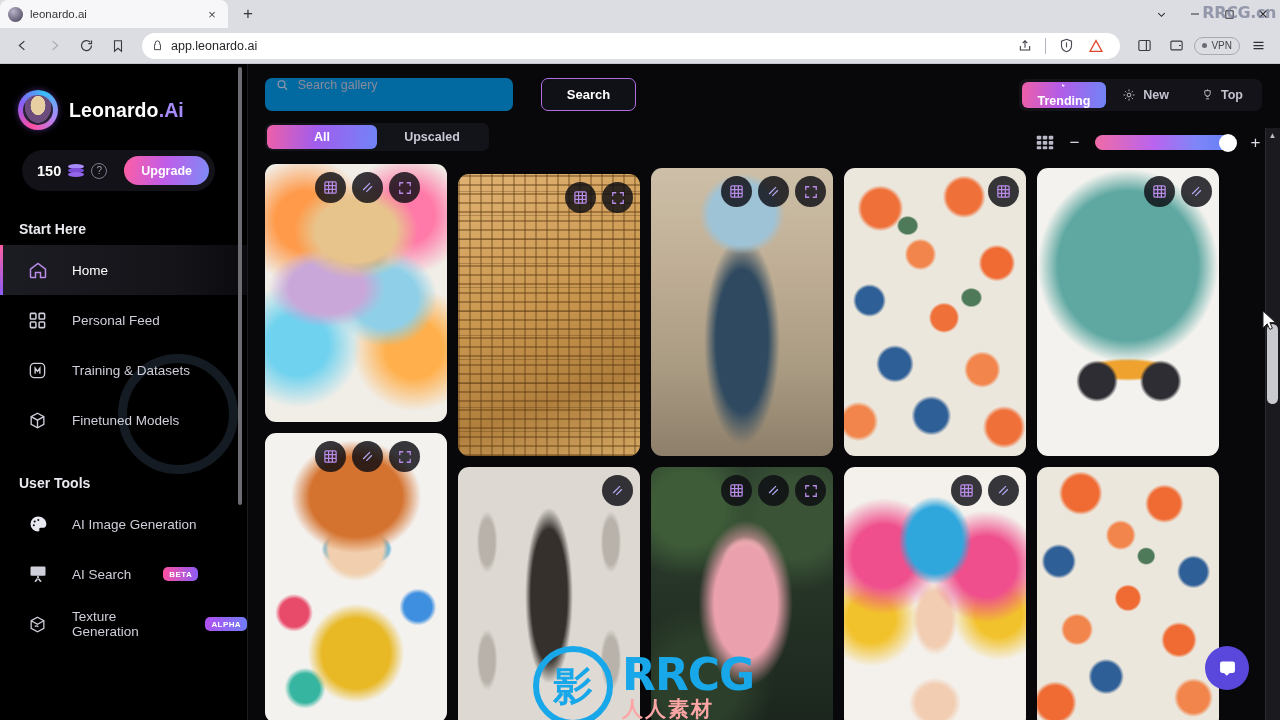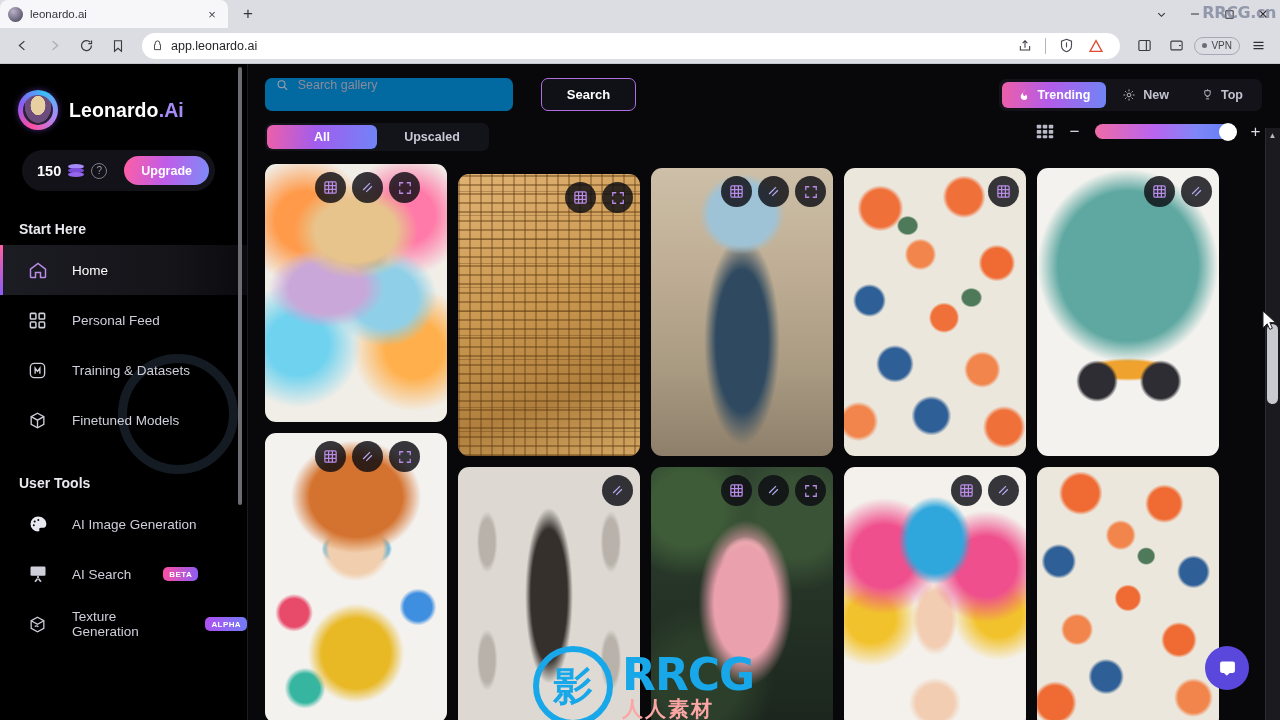--- a/index.html
+++ b/index.html
@@ -217,23 +217,24 @@
     display: flex; align-items: center; padding: 3px;
   }
   .sort-tab {
     height: 26px; border-radius: 6px; padding: 0 16px;
     display: flex; align-items: center; gap: 7px;
     color: #c3c3d0; font-size: 12.5px; font-weight: 600;
   }
   .sort-tab.active {
     background: linear-gradient(95deg,#ee5fa8 0%, #b35ce8 45%, #6f84f6 100%);
     color: #fff;
-  }
-
-  .head-row2 { display: flex; align-items: flex-start; margin-top: 12px; }
+    flex-direction: column;
+  }
+
+  .head-row2 { display: flex; align-items: flex-end; margin-top: 12px; }
   .filter-group {
     width: 224px; height: 28px; background: #13131a; border-radius: 7px;
     display: flex; align-items: center; padding: 2px;
   }
   .filter-tab {
     flex: 1; height: 24px; border-radius: 6px;
     display: flex; align-items: center; justify-content: center;
     font-size: 12.5px; font-weight: 700; color: #c9c9d6;
   }
   .filter-tab.active {

